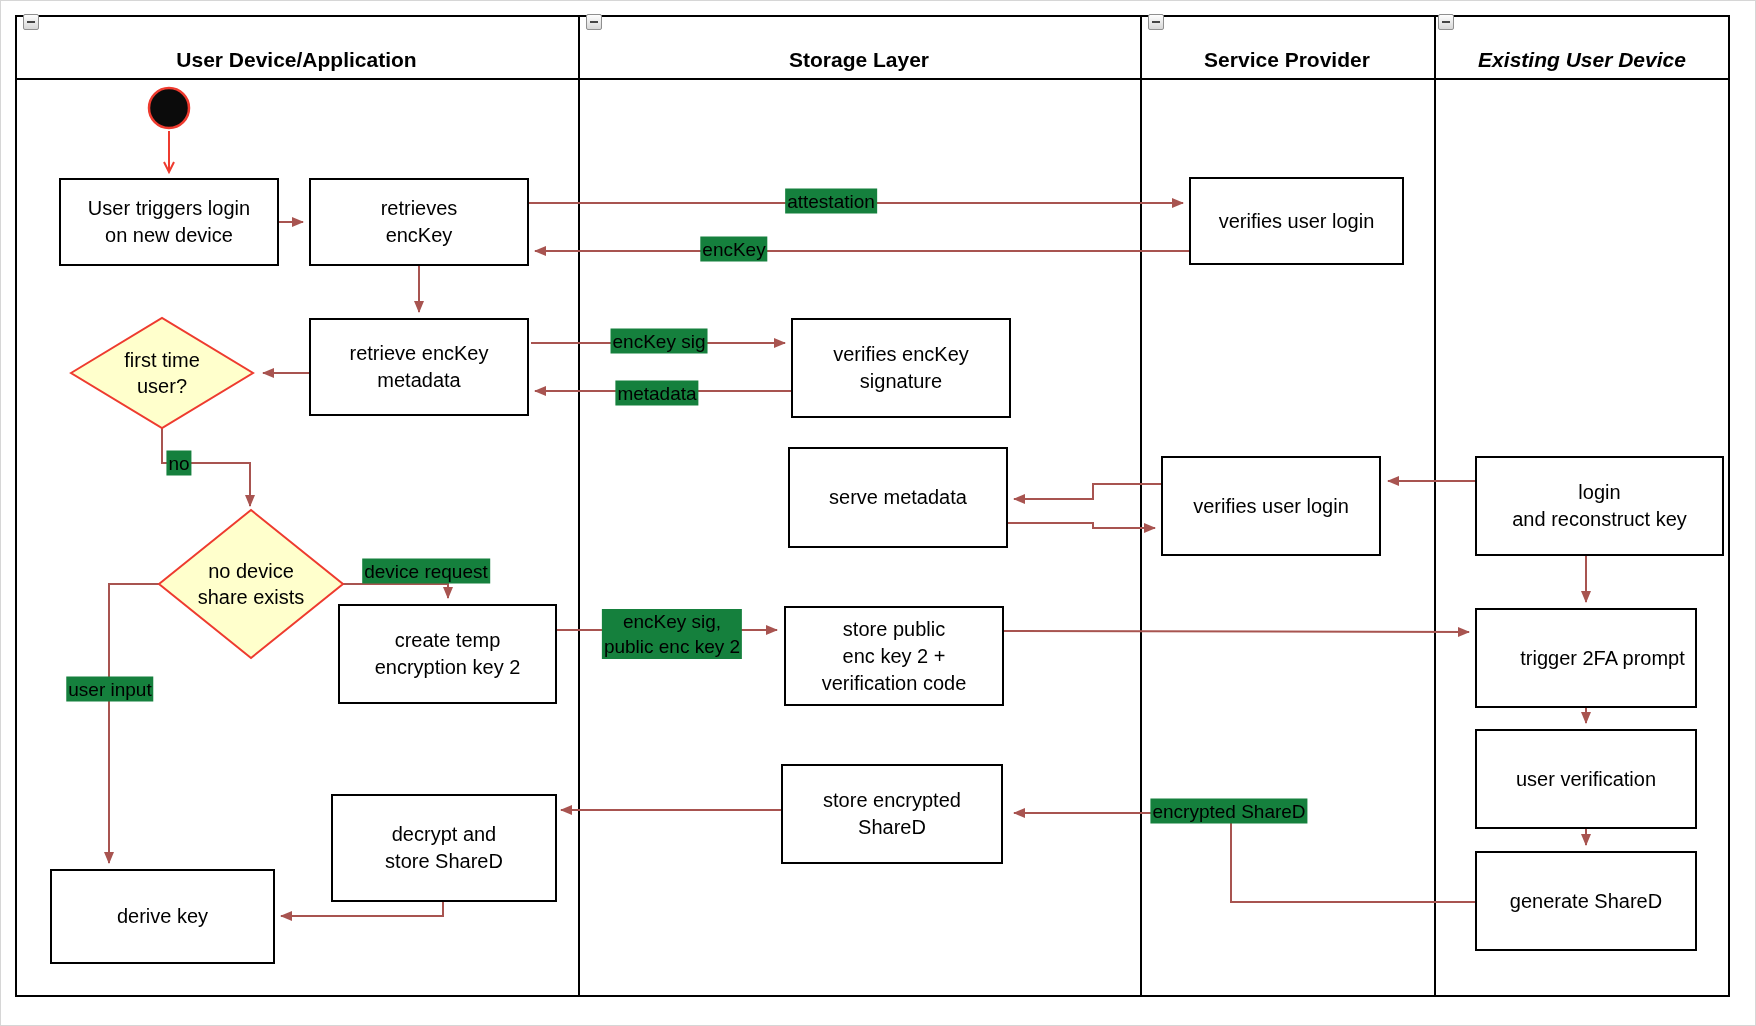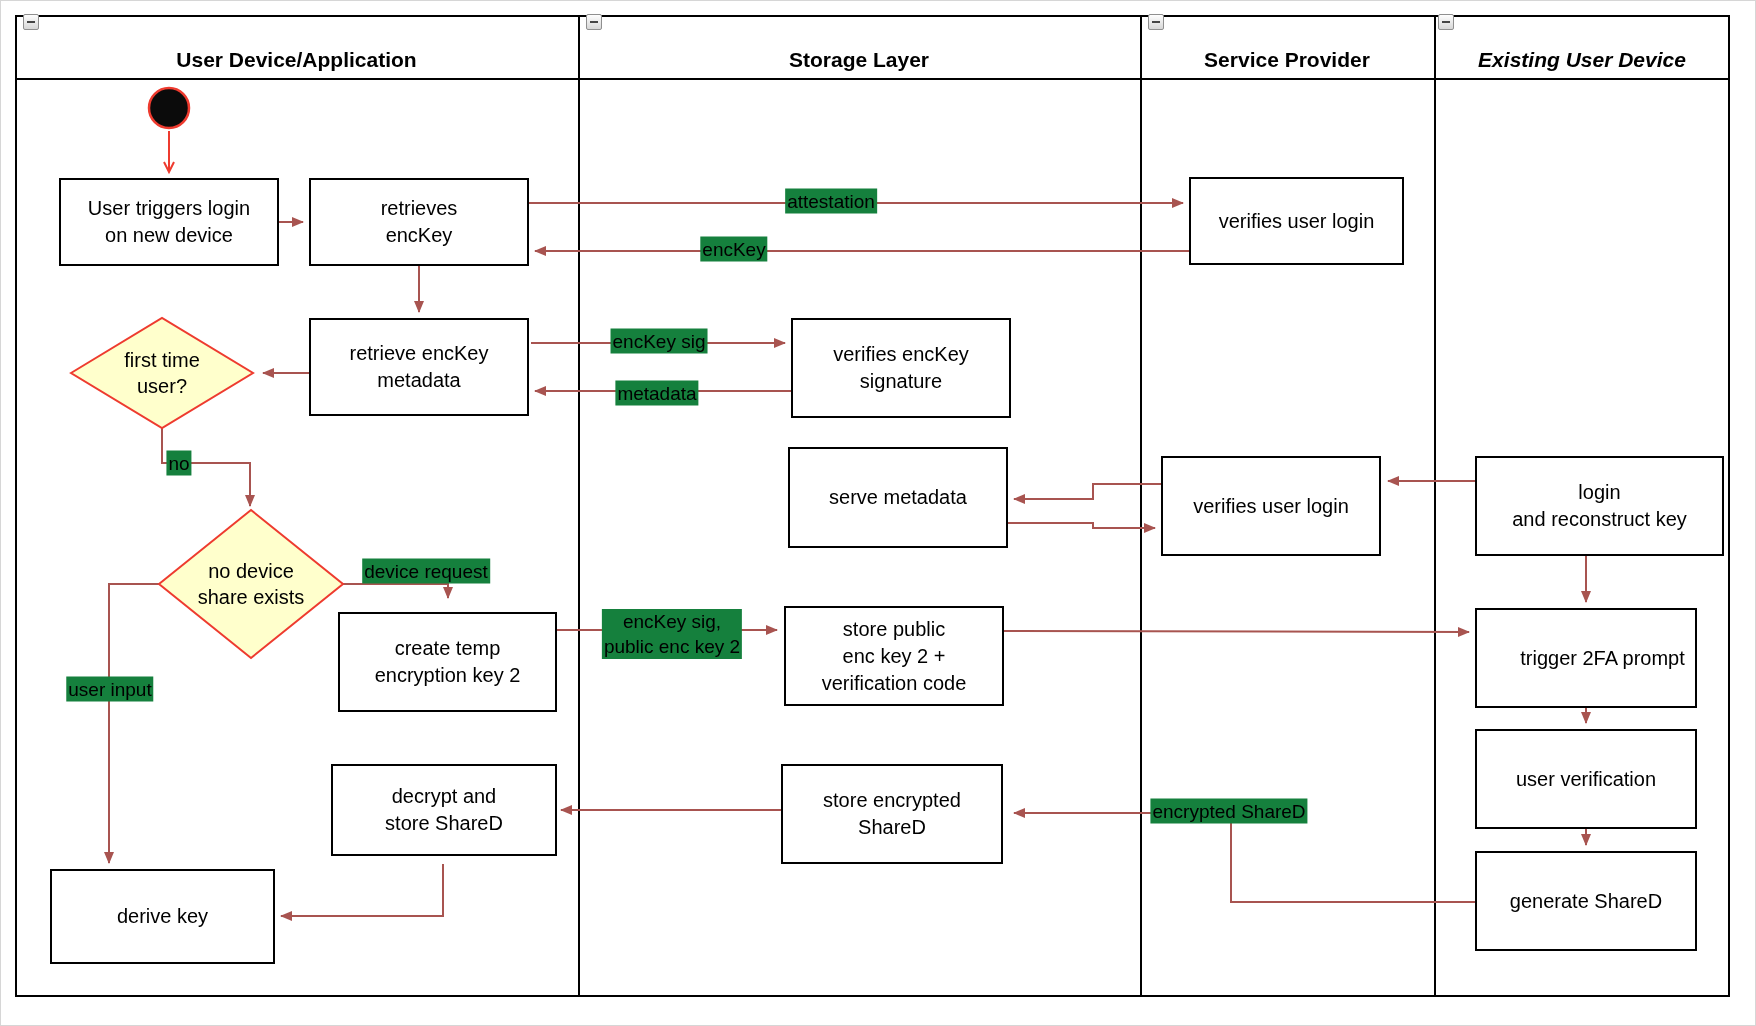--- a/index.html
+++ b/index.html
@@ -107,31 +107,31 @@
 encKey</div>
   <div class="node" style="left:308px;top:317px;width:220px;height:98px;">retrieve encKey
 metadata</div>
   <div class="node" style="left:790px;top:317px;width:220px;height:100px;">verifies encKey
 signature</div>
   <div class="node" style="left:1188px;top:176px;width:215px;height:88px;">verifies user login</div>
   <div class="node" style="left:787px;top:446px;width:220px;height:101px;">serve metadata</div>
   <div class="node" style="left:1160px;top:455px;width:220px;height:100px;">verifies user login</div>
   <div class="node" style="left:1474px;top:455px;width:249px;height:100px;">login
 and reconstruct key</div>
-  <div class="node" style="left:337px;top:603px;width:219px;height:100px;margin-top:8px;">create temp
+  <div class="node" style="left:337px;top:603px;width:219px;height:100px;">create temp
 encryption key 2</div>
   <div class="node" style="left:783px;top:605px;width:220px;height:100px;">store public
 enc key 2 +
 verification code</div>
   <div class="node" style="left:1474px;top:607px;width:222px;height:100px;padding-left:33px;">trigger 2FA prompt</div>
   <div class="node" style="left:1474px;top:728px;width:222px;height:100px;">user verification</div>
   <div class="node" style="left:1474px;top:850px;width:222px;height:100px;">generate ShareD</div>
   <div class="node" style="left:780px;top:763px;width:222px;height:100px;">store encrypted
 ShareD</div>
-  <div class="node" style="left:330px;top:763px;width:226px;height:92px;">decrypt and
+  <div class="node" style="left:330px;top:793px;width:226px;height:108px;">decrypt and
 store ShareD</div>
   <div class="node" style="left:49px;top:868px;width:225px;height:95px;">derive key</div>
 
   <div class="decision-label" style="left:161px;top:372px;">first time
 user?</div>
   <div class="decision-label" style="left:250px;top:583px;">no device
 share exists</div>
 
   <div class="edge-label" style="left:830px;top:200px;">attestation</div>
   <div class="edge-label" style="left:733px;top:248px;">encKey</div>

